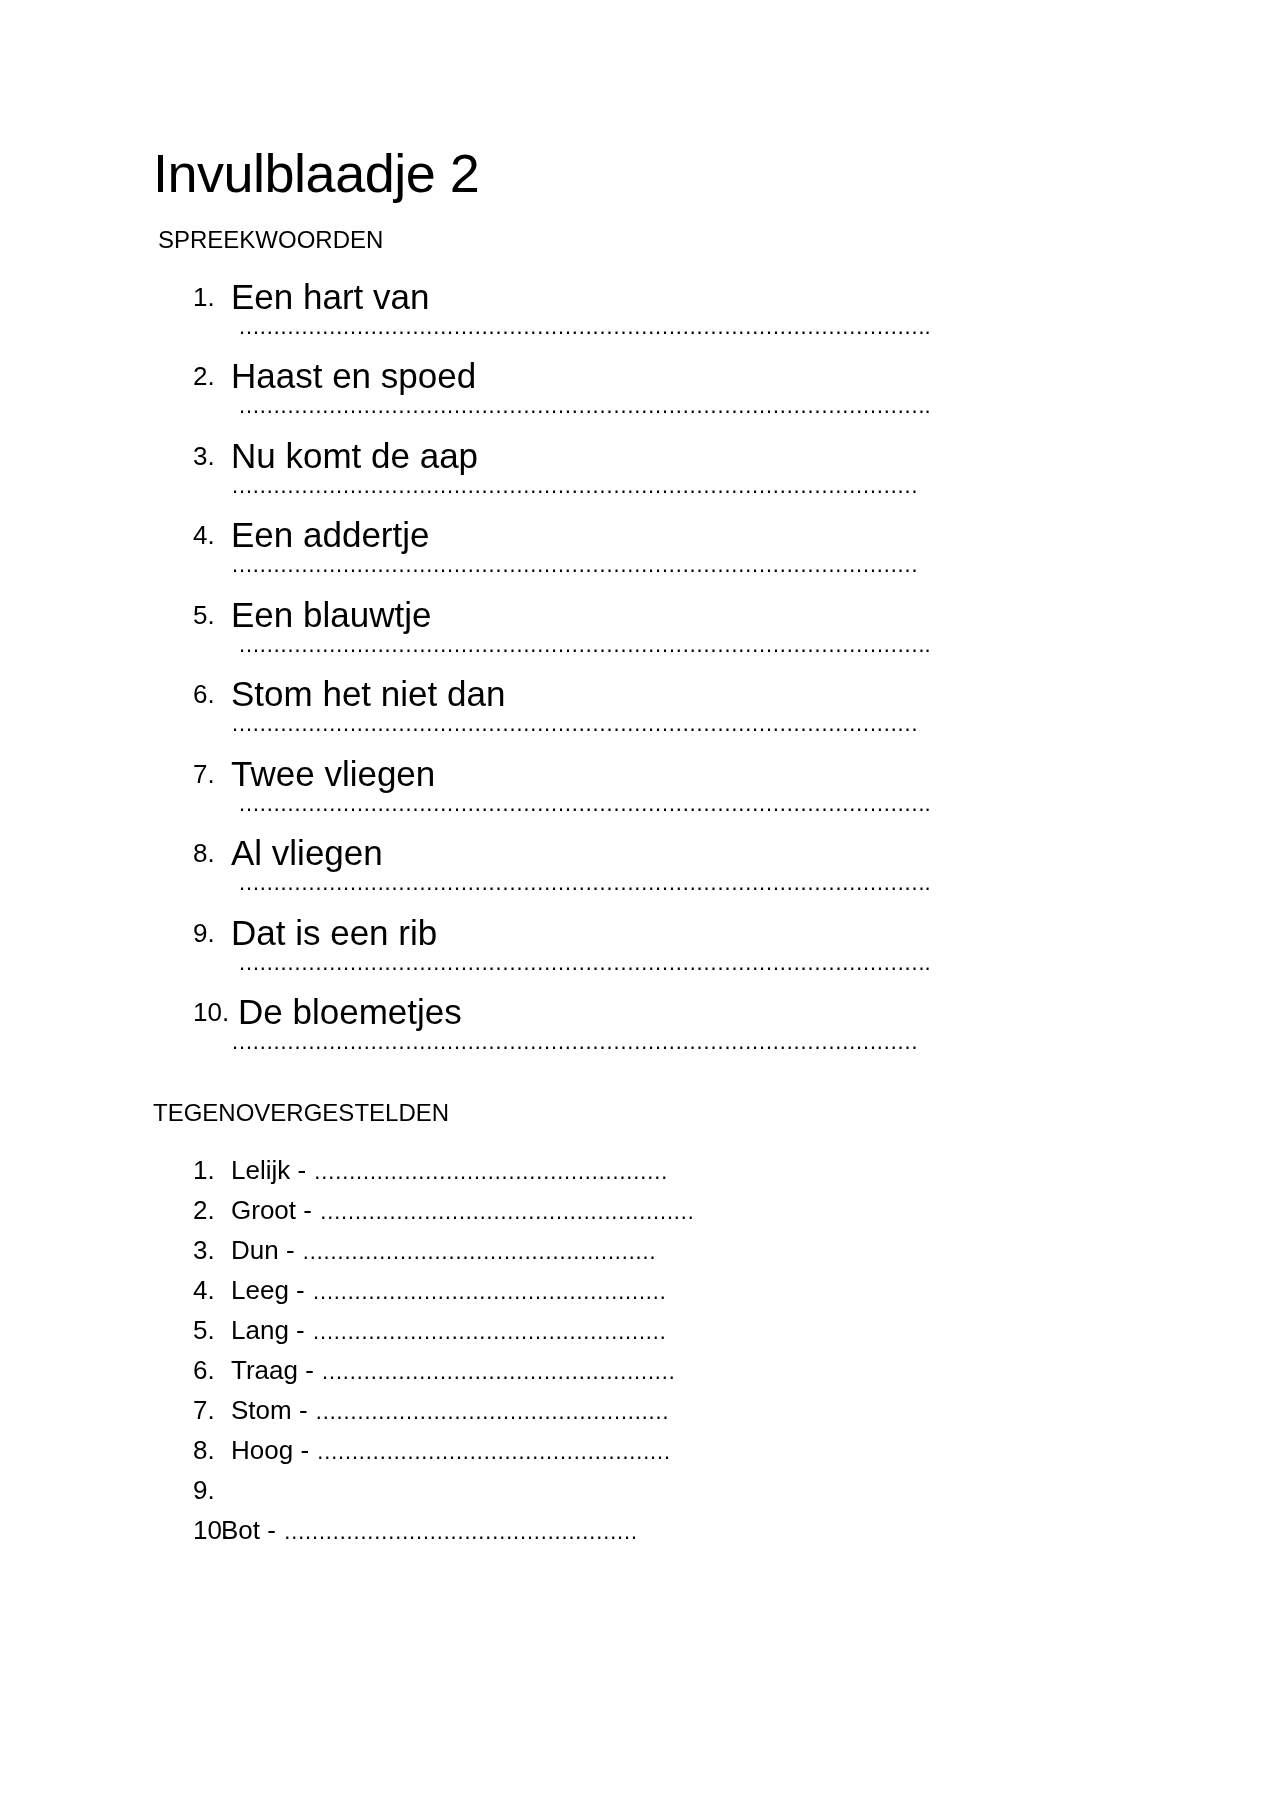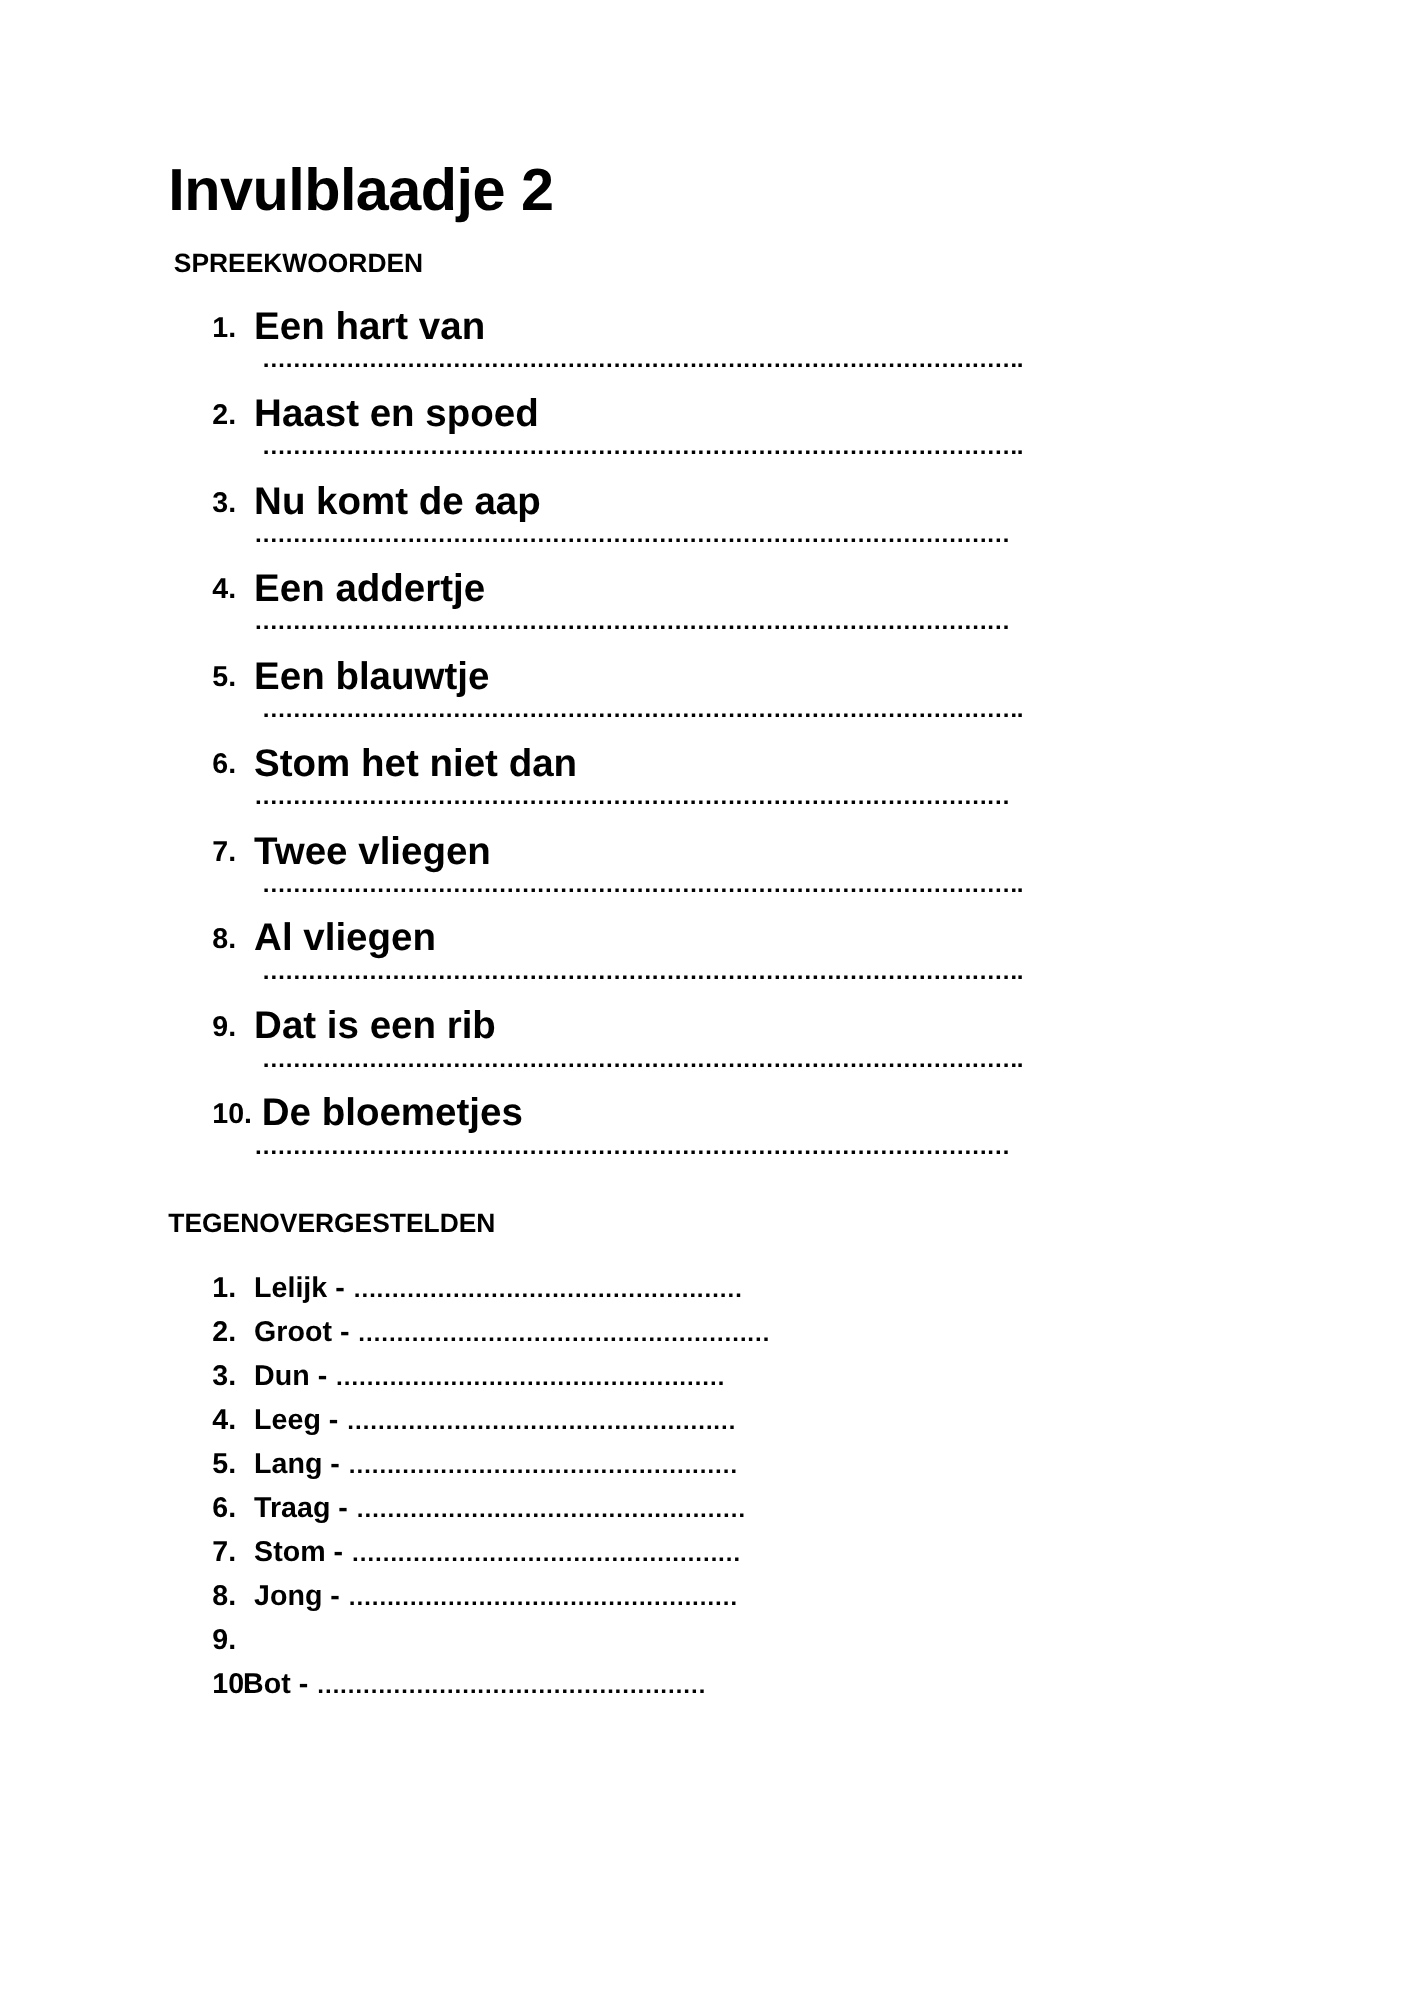--- a/index.html
+++ b/index.html
@@ -13,21 +13,20 @@
       position: relative;
       overflow: hidden;
       color: #000000;
       font-family: "Liberation Sans", "DejaVu Sans", sans-serif;
     }
     .page {
       position: absolute;
       left: 0; top: 0;
       width: 1280px; height: 1810px;
       background: #ffffff;
-      font-weight: bold;
     }
     .title {
       position: absolute;
       left: 153px;
       top: 140px;
       font-size: 54px;
       line-height: 66px;
       letter-spacing: -0.5px;
       white-space: nowrap;
     }
@@ -199,21 +198,21 @@
     <div class="o-item" style="top:1354px">
       <span class="o-num">6.</span>
       <span class="o-text"><span>Traag - </span><span class="o-blank">……………………………………………</span></span>
     </div>
     <div class="o-item" style="top:1394px">
       <span class="o-num">7.</span>
       <span class="o-text"><span>Stom - </span><span class="o-blank">……………………………………………</span></span>
     </div>
     <div class="o-item" style="top:1434px">
       <span class="o-num">8.</span>
-      <span class="o-text"><span>Jong - </span><span class="o-blank">……………………………………………</span></span>
+      <span class="o-text"><span>Hoog - </span><span class="o-blank">……………………………………………</span></span>
     </div>
     <div class="o-item" style="top:1474px">
       <span class="o-num">9.</span>
     </div>
     <div class="o-item" style="top:1514px">
       <span class="o-num">10.</span>
       <span class="o-text shift"><span>Bot - </span><span class="o-blank">……………………………………………</span></span>
     </div>
   </div>
 

